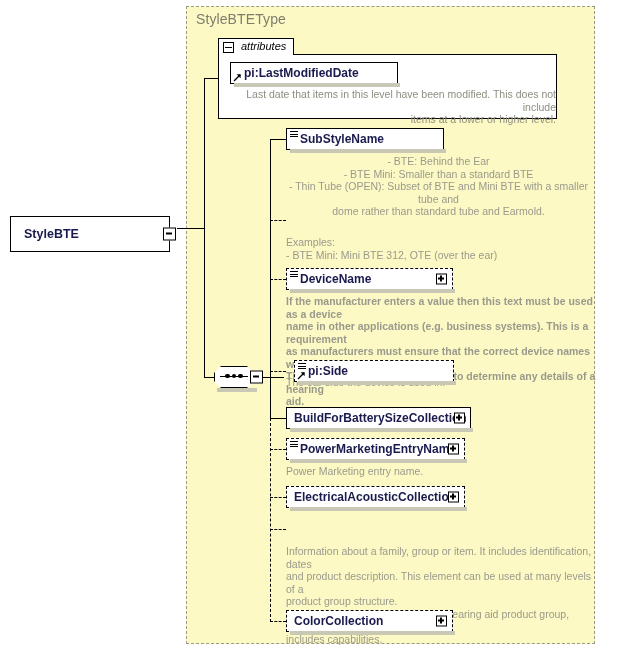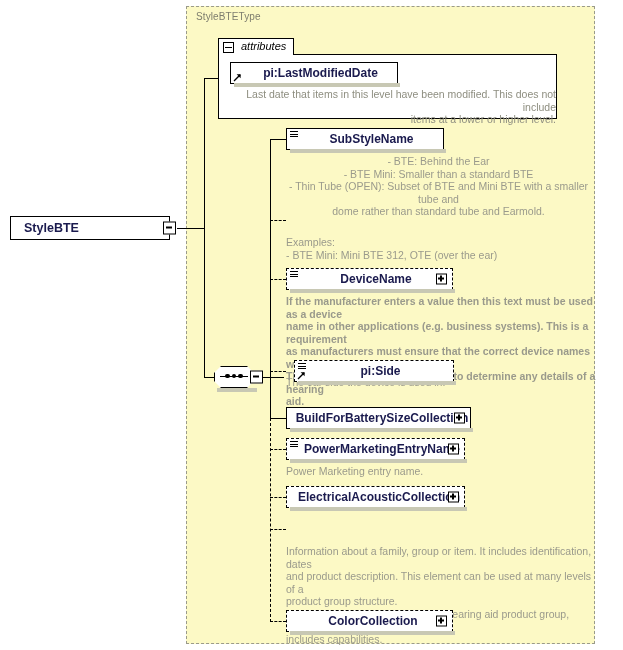--- a/index.html
+++ b/index.html
@@ -16,21 +16,21 @@
   .type-container{
     position:absolute;
     left:186px;top:6px;
     width:409px;height:638px;
     background:#FCF9C5;
     border:1px dashed #9a9a8a;
     box-sizing:border-box;
   }
   .type-title{
     position:absolute;left:196px;top:11px;
-    font-size:10px;color:#7d7d6e;
+    font-size:14px;color:#7d7d6e;
     letter-spacing:.1px;
     white-space:nowrap;
   }
 
   
   .attr-panel{
     position:absolute;left:218px;top:54px;
     width:339px;height:65px;
     background:#ffffff;
     border:1px solid #000;
@@ -68,21 +68,20 @@
     position:absolute;
     box-sizing:border-box;
     background:#ffffff;
     border:1.6px solid #000;
     height:22px;
     display:flex;align-items:center;
     font-size:12px;font-weight:bold;color:#1a1a4e;
     padding-left:13px;
     white-space:nowrap;
     z-index:2;
-    justify-content:center;
   }
   .node.optional{border:1.6px dashed #000;}
   .node .shadow{
     position:absolute;left:3px;top:100%;
     height:4px;background:#c8c8b4;
     width:100%;
   }
 
   
   .el-icon{
@@ -139,21 +138,21 @@
     color:#9a9a8c;
     line-height:12.5px;
     white-space:pre-line;
     z-index:1;
   }
   .anno-white{color:#8e8e80;text-align:right;}
 
   
   .root-node{
     position:absolute;left:10px;top:216px;
-    width:160px;height:24px;
+    width:160px;height:36px;
     background:#fff;border:1.6px solid #000;
     box-sizing:border-box;
     display:flex;align-items:center;
     padding-left:13px;
     font-size:12.5px;font-weight:bold;color:#1a1a4e;
     z-index:2;
   }
 
   
   .ln{position:absolute;background:#000;z-index:0;}

